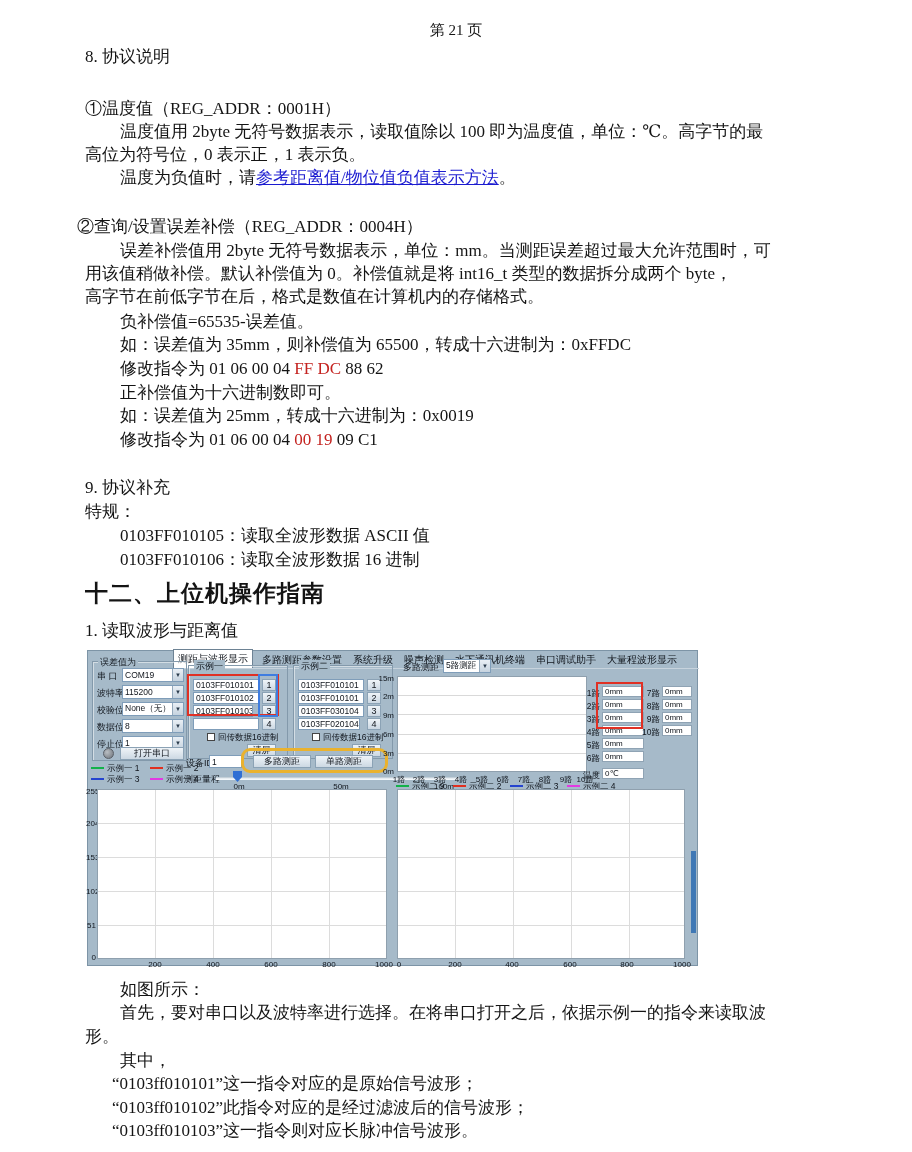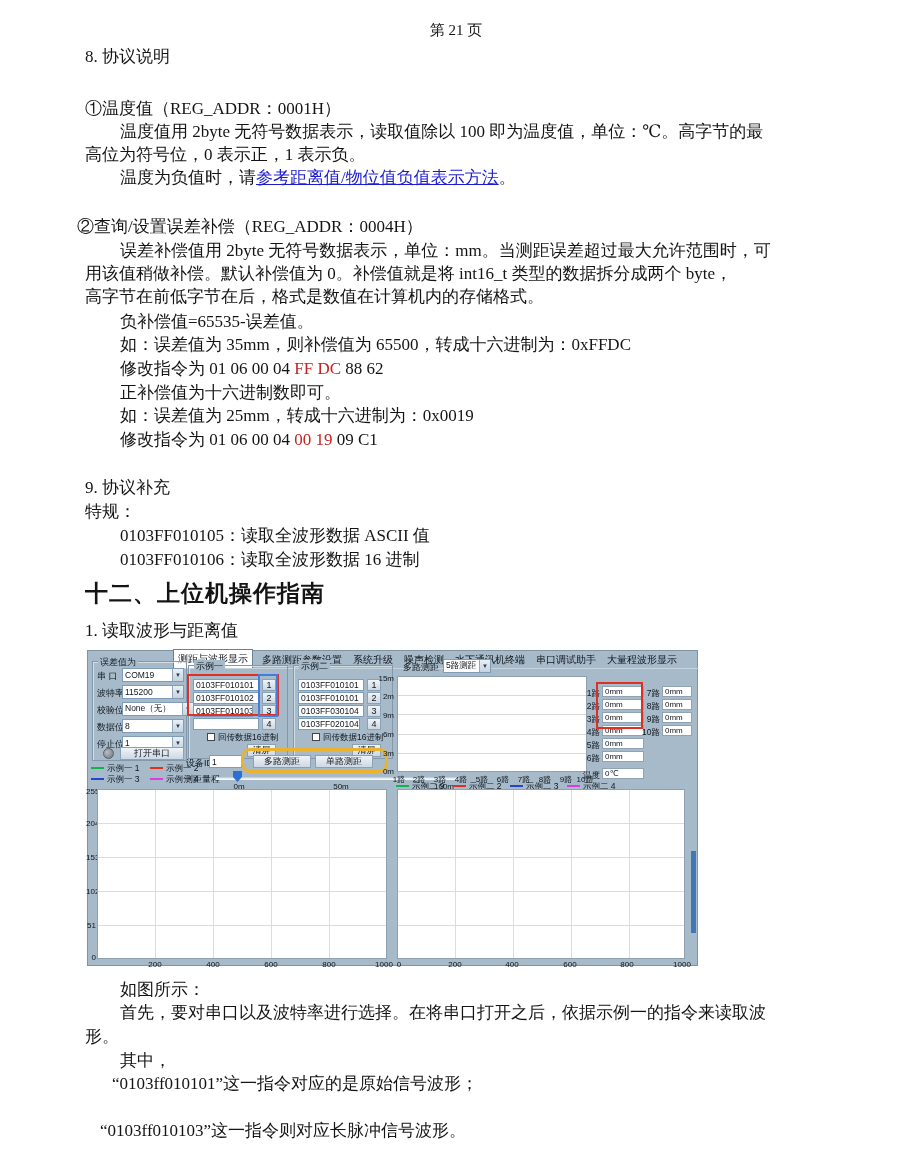--- a/index.html
+++ b/index.html
@@ -108,21 +108,21 @@
       <div class="a combo" style="left:29px;top:6px;width:62px">
           <span class="cval">COM19</span>
           <span class="carw">▼</span>
         </div>
       <span class="a plab" style="left:4px;top:25px">波特率</span>
       <div class="a combo" style="left:29px;top:23px;width:62px">
           <span class="cval">115200</span>
           <span class="carw">▼</span>
         </div>
       <span class="a plab" style="left:4px;top:42px">校验位</span>
-      <div class="a combo" style="left:29px;top:40px;width:72px">
+      <div class="a combo" style="left:29px;top:40px;width:62px">
           <span class="cval">None（无）</span>
           <span class="carw">▼</span>
         </div>
       <span class="a plab" style="left:4px;top:59px">数据位</span>
       <div class="a combo" style="left:29px;top:57px;width:62px">
           <span class="cval">8</span>
           <span class="carw">▼</span>
         </div>
       <span class="a plab" style="left:4px;top:76px">停止位</span>
       <div class="a combo" style="left:29px;top:74px;width:62px">
@@ -262,15 +262,16 @@
     <span class="tick" style="left:539px;top:309px">800</span>
     <span class="tick" style="left:594px;top:309px">1000</span>
     <div class="a" style="left:603px;top:200px;width:5px;height:82px;background:#3f78b5"></div>
   </div>
 
   <div class="ln" style="left:120px;top:979px">如图所示：</div>
   <div class="ln" style="left:120px;top:1002px">首先，要对串口以及波特率进行选择。在将串口打开之后，依据示例一的指令来读取波</div>
   <div class="ln" style="left:85px;top:1026px">形。</div>
   <div class="ln" style="left:120px;top:1050px">其中，</div>
   <div class="ln" style="left:112px;top:1073px">“0103ff010101”这一指令对应的是原始信号波形；</div>
-  <div class="ln" style="left:100px;top:1120px">“0103ff010103”这一指令则对应长脉冲信号波形。</div>
+  <div class="ln" style="left:112px;top:1097px">“0103ff010102”此指令对应的是经过滤波后的信号波形；</div>
+  <div class="ln" style="left:112px;top:1120px">“0103ff010103”这一指令则对应长脉冲信号波形。</div>
 
 </div>
 
 </body></html>

